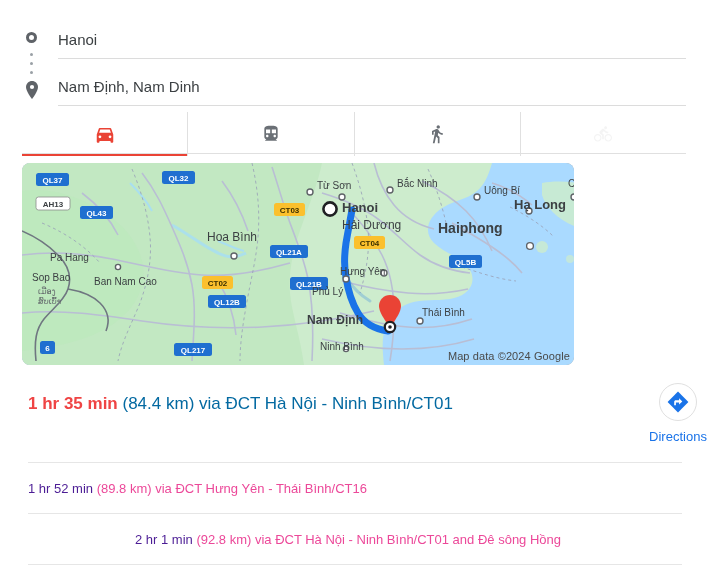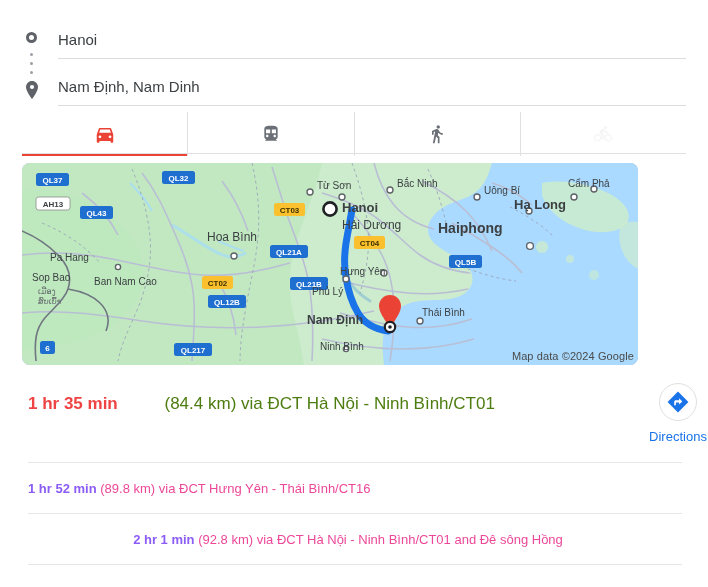--- a/index.html
+++ b/index.html
@@ -38,59 +38,59 @@
     flex:1;position:relative;display:flex;align-items:center;justify-content:center;
     height:44px;box-sizing:border-box;cursor:pointer;
   }
   .tab + .tab{border-left:1px solid #e0e0e0;}
   .tab .glyph{display:block;line-height:0;}
   .tab-underline{position:absolute;left:0;right:0;bottom:0;height:3px;background:#ea4335;}
   .tabs-baseline{position:absolute;left:22px;top:153px;width:664px;height:1px;background:#e0e0e0;}
 
   
   .map-wrap{
-    position:absolute;left:22px;top:163px;width:616px;height:202px;
+    position:absolute;left:22px;top:163px;width:552px;height:202px;
     border-radius:8px;overflow:hidden;background:#a3a3a3;
   }
   .map-wrap svg{display:block;}
   .map-attr{
     position:absolute;right:4px;bottom:3px;
     font-size:11px;color:#4a4a4a;
     background:rgba(255,255,255,0.0);
     letter-spacing:0.1px;
   }
 
   
   .primary{
     position:absolute;left:28px;top:392px;width:560px;
     font-size:17px;line-height:24px;color:#3c4043;
   }
   .primary .dur{color:#ef4444;font-weight:bold;}
-  .primary .rest{color:#4d7c0f;margin-left:42px;}
+  .primary .rest{color:#0369a1;}
 
   .dirbtn{
     position:absolute;left:642px;top:383px;width:72px;
     text-align:center;cursor:pointer;
   }
   .dirbtn .circle{
     width:38px;height:38px;border-radius:50%;border:1px solid #e0e0e0;
     margin:0 auto;display:flex;align-items:center;justify-content:center;
     background:#fff;box-sizing:border-box;
   }
   .dirbtn .label{
     margin-top:8px;font-size:13px;color:#1a73e8;line-height:16px;
   }
 
   
   .divider{position:absolute;left:28px;width:654px;height:1px;background:#e6e6e6;}
   .alt{
     position:absolute;left:28px;width:640px;
     font-size:13px;line-height:18px;color:#70757a;
   }
-  .alt .dur{color:#8b5cf6;font-weight:bold;}
+  .alt .dur{color:#4c1d95;font-weight:normal;}
   .alt .rest{color:#ec4899;}
 </style>
 </head>
 <body>
 
 <div class="app">
 
   <div class="endpoints">
 
     <div class="ep-rail">

